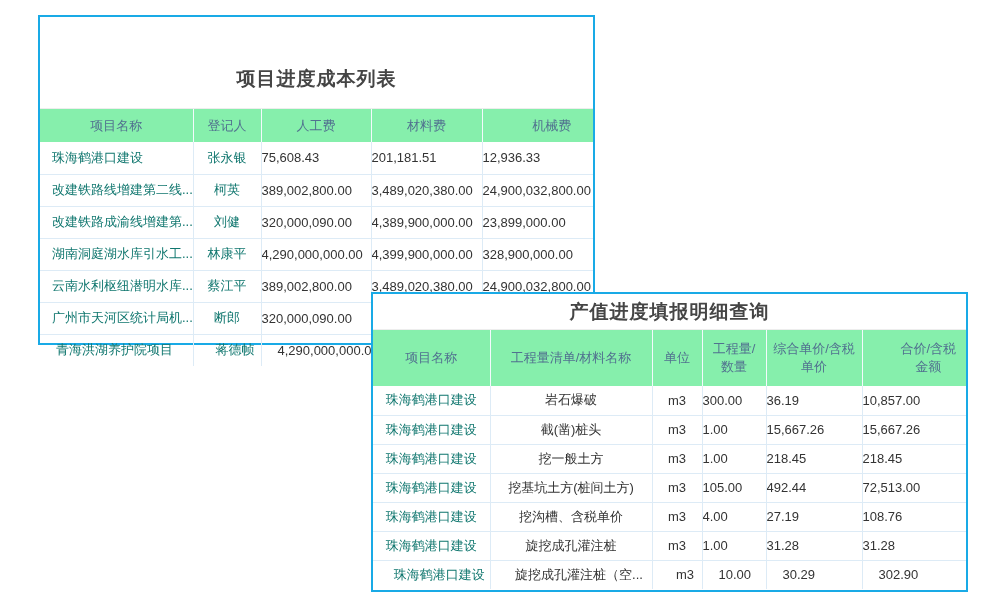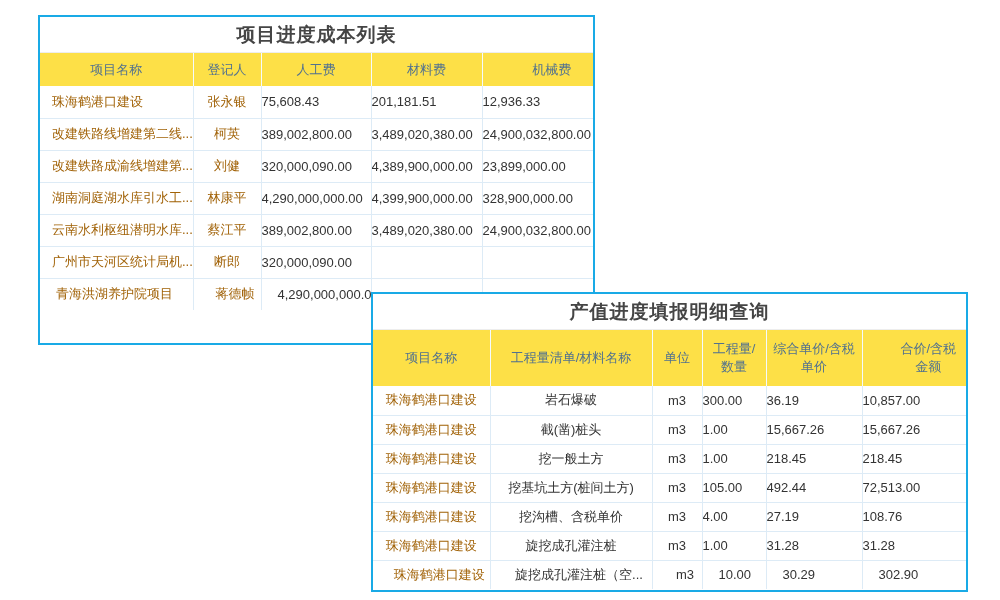--- a/index.html
+++ b/index.html
@@ -3,35 +3,35 @@
 <meta charset="utf-8">
 <style>
   * { margin:0; padding:0; box-sizing:border-box; }
   html,body { width:1000px; height:600px; background:#ffffff; overflow:hidden;
               font-family:"Liberation Sans","DejaVu Sans",sans-serif; }
   .panel { position:absolute; background:#ffffff; border:2px solid #19aae6; }
   #panel1 { left:38px; top:15px; width:557px; height:330px; }
   #panel2 { left:371px; top:292px; width:597px; height:300px; z-index:2; }
   .panel-title { text-align:center; font-weight:bold; color:#454545; font-size:19px;
                  letter-spacing:1px; border-bottom:1px solid #ededed; }
-  #panel1 .panel-title { height:36px; line-height:35px; }
+  #panel1 .panel-title { height:48px; line-height:35px;margin-top:44px; }
   #panel2 .panel-title { height:36px; line-height:35px; }
   table { width:100%; border-collapse:collapse; table-layout:fixed; }
-  th { background:#fde047; color:#51718f; font-weight:normal; font-size:13px;
+  th { background:#86efac; color:#51718f; font-weight:normal; font-size:13px;
        border-right:1px solid #f4fafd; text-align:center; padding:2px 4px; }
   th:last-child { border-right:none;padding-left:32px; }
   #panel1 th { height:33px; }
   #panel2 th { height:56px; }
   td { font-size:13px; color:#333333; border-right:1px solid #ddebf6;
        border-bottom:1px solid #ddebf6; white-space:nowrap; overflow:hidden; }
   td:last-child { border-right:none; }
   tr:last-child td { border-bottom:none;padding-left:16px; }
   #panel1 td { height:32px; }
   #panel2 td { height:29px; }
-  .link { color:#a16207; cursor:pointer; }
+  .link { color:#0f766e; cursor:pointer; }
   .al { text-align:left; padding-left:12px; }
   .ac { text-align:center; }
   .ar { text-align:left; padding-right:12px; }
 </style>
 </head>
 <body>
 
 <div class="panel" id="panel1">
   <div class="panel-title">项目进度成本列表</div>
   <table>

